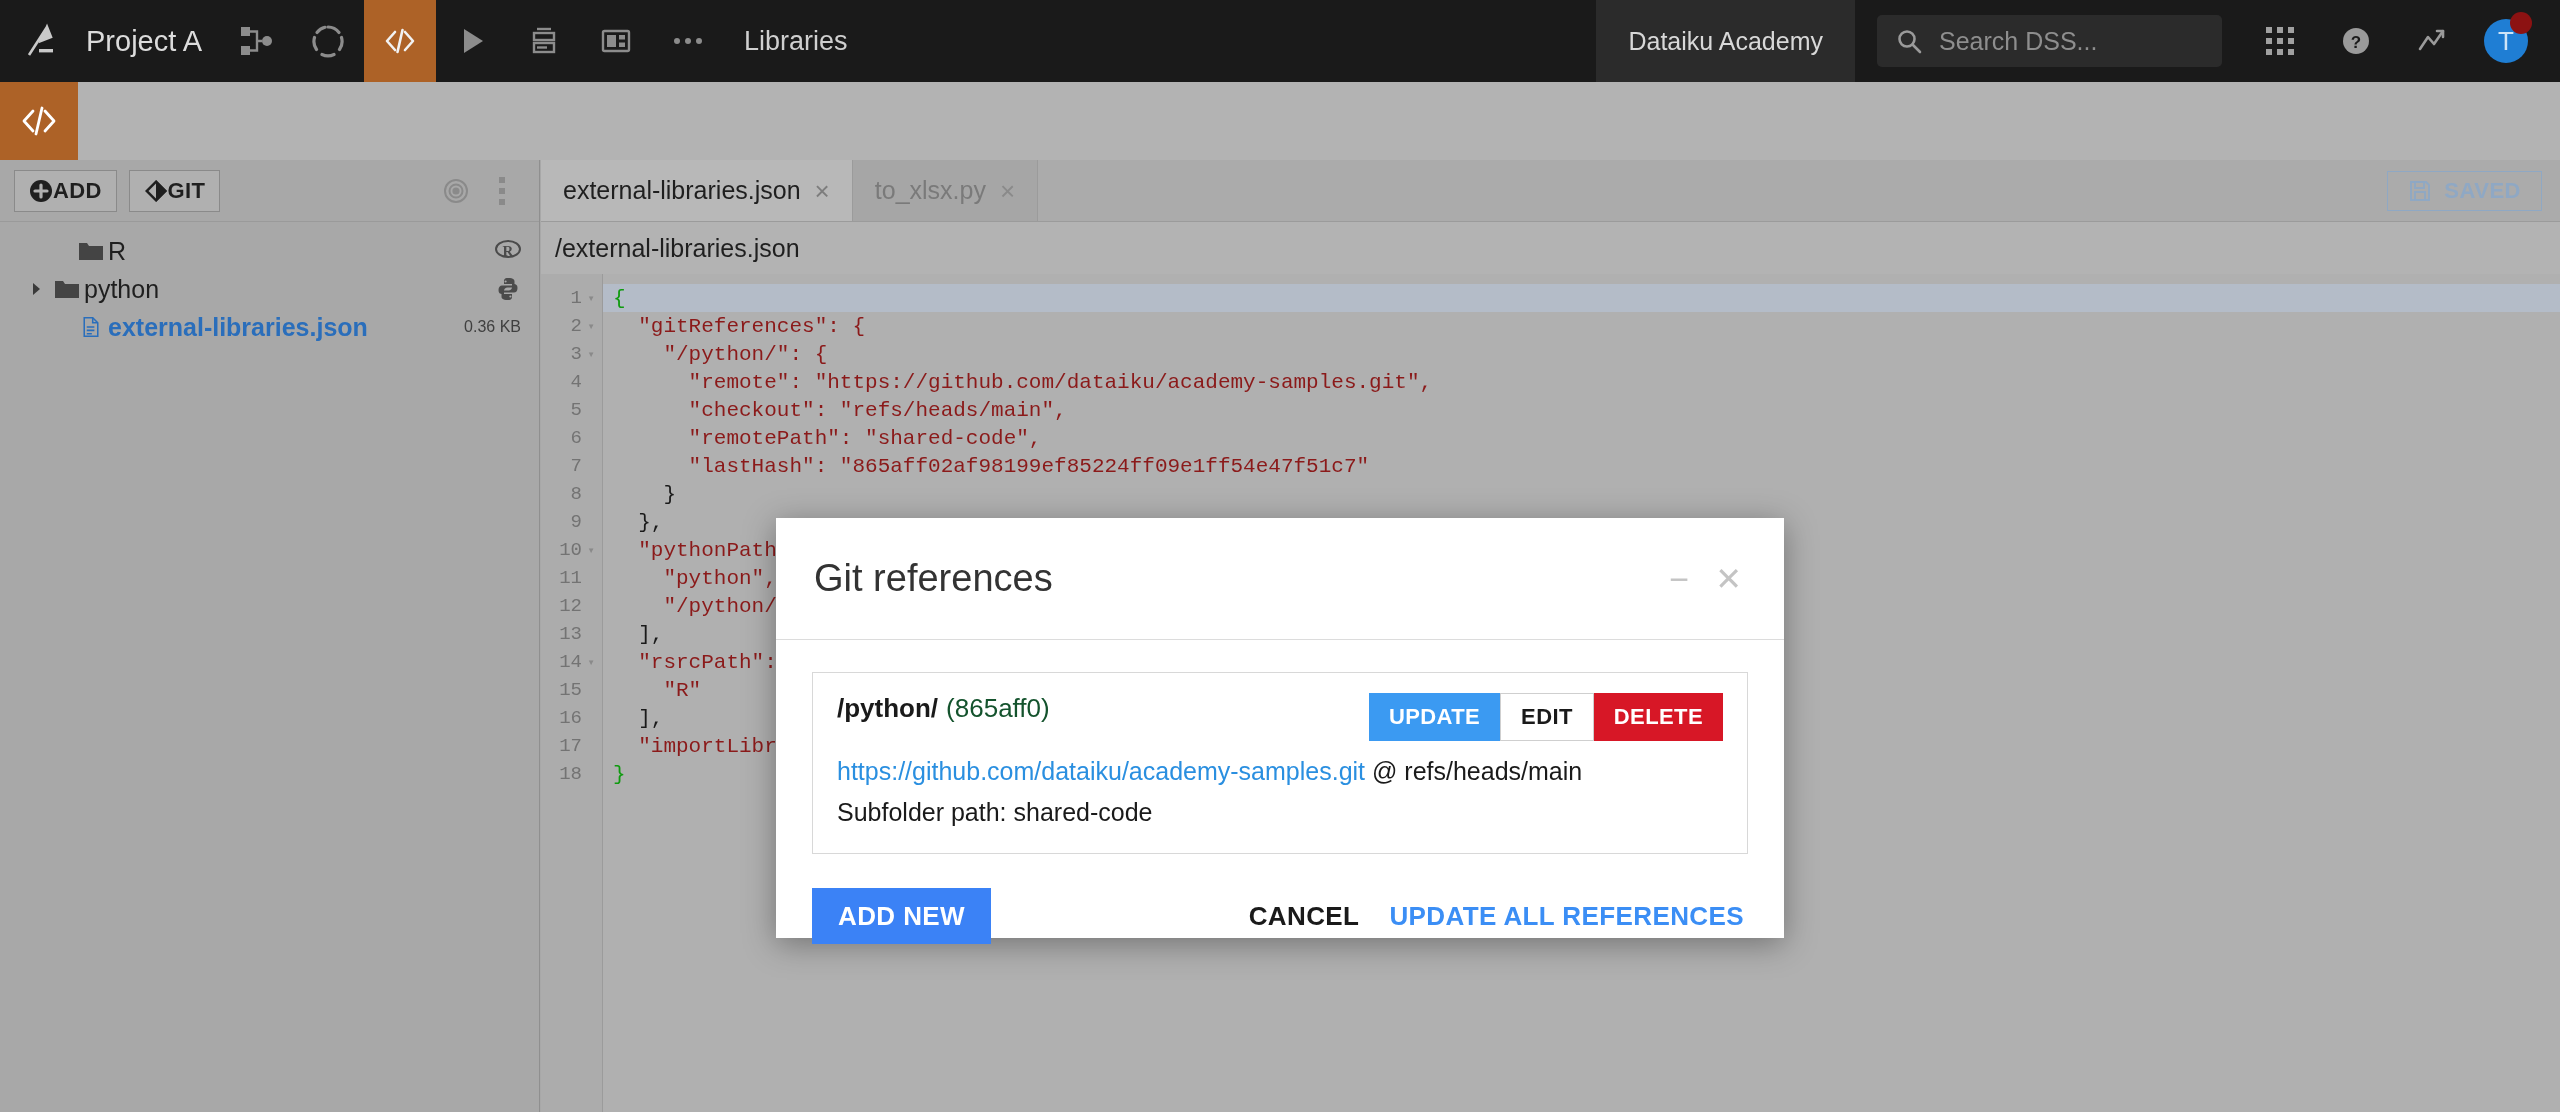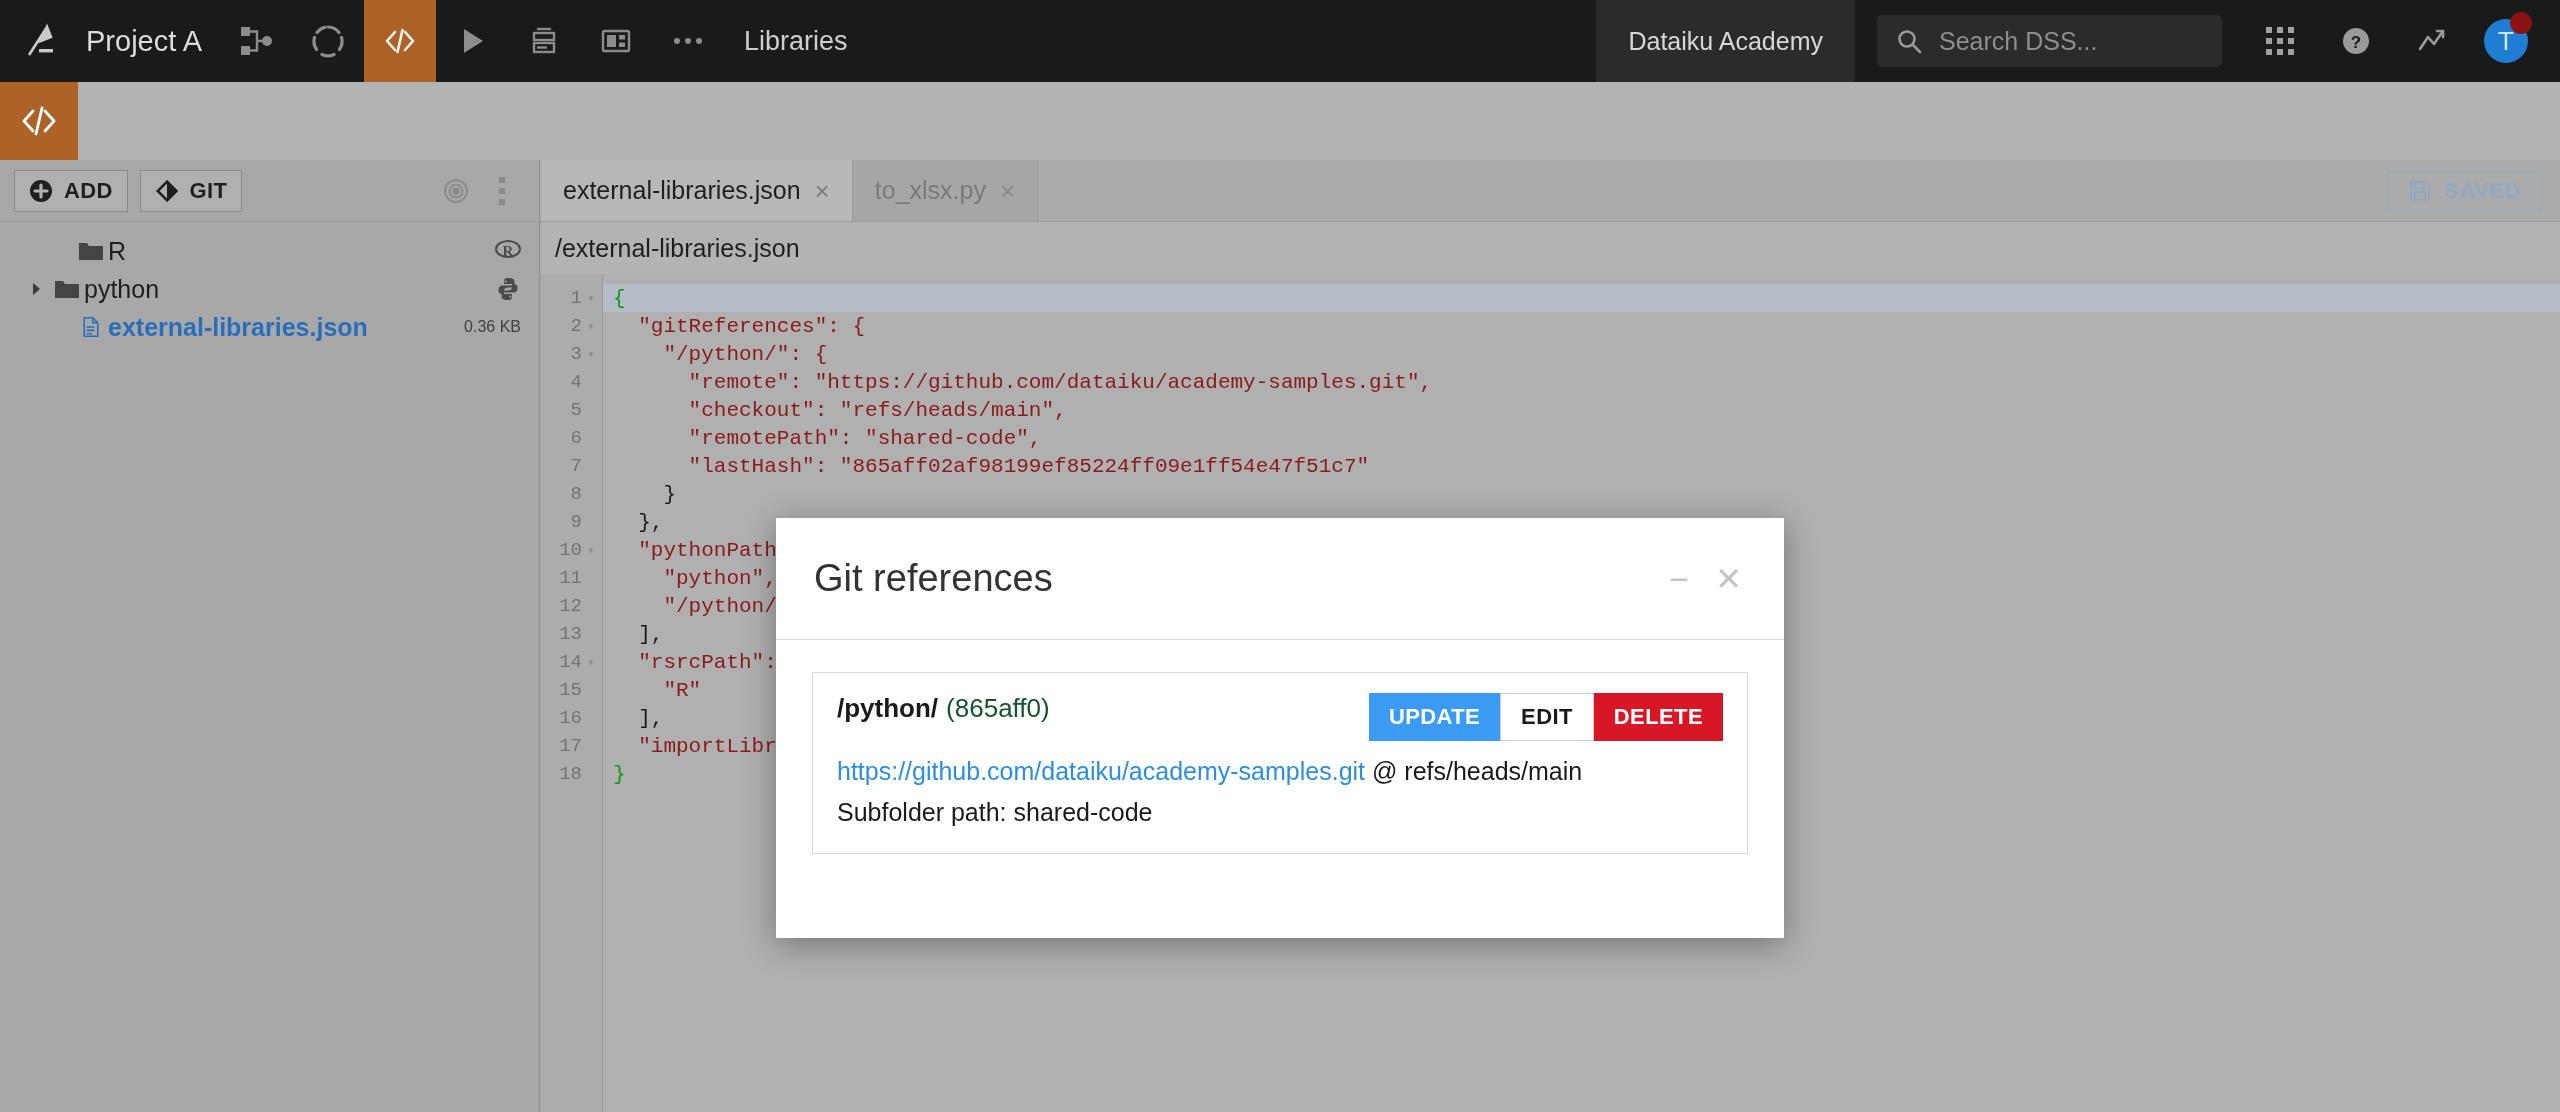--- a/index.html
+++ b/index.html
@@ -91,21 +91,21 @@
   
   .leftpanel {
     position: absolute; left: 0; top: 160px; width: 540px; height: 952px;
     background: #a8a8a8; border-right: 1px solid #8f8f8f;
   }
   .lp-toolbar {
     height: 62px; display: flex; align-items: center; padding: 0 14px;
     border-bottom: 1px solid #9a9a9a;
   }
   .lp-btn {
-    display: flex; align-items: center; gap: 11px;
+    display: flex; align-items: center; 
     height: 42px; padding: 16px 14px; margin-right: 12px;
     border: 1px solid #8a8a8a; background: #b0b0b0;
     font-size: 22px; font-weight: bold; color: #1f1f1f; letter-spacing: .3px;
   }
   .lp-btn svg { width: 24px; height: 24px; }
   .lp-tspacer { flex: 1 1 auto; }
   .lp-ticon { width: 46px; display:flex; align-items:center; justify-content:center; color:#8a8a8a; }
   .lp-ticon svg { width: 26px; height: 26px; }
   .vdots { display:flex; flex-direction:column; gap:5px; }
   .vdots i { width:6px; height:6px; background:#8a8a8a; display:block; }
@@ -579,13 +579,19 @@
           <button class="rb delete">DELETE</button>
         </div>
       </div>
       <div class="ref-line2">
         <a href="#">https://github.com/dataiku/academy-samples.git</a><span> @ refs/heads/main</span>
       </div>
       <div class="ref-line3">Subfolder path: shared-code</div>
     </div>
   </div>
 
+  <div class="m-foot">
+    <button class="addnew">ADD NEW</button>
+    <div class="m-fspacer"></div>
+    <button class="cancel">CANCEL</button>
+    <button class="updall">UPDATE ALL REFERENCES</button>
+  </div>
 </div>
 
 </body></html>

